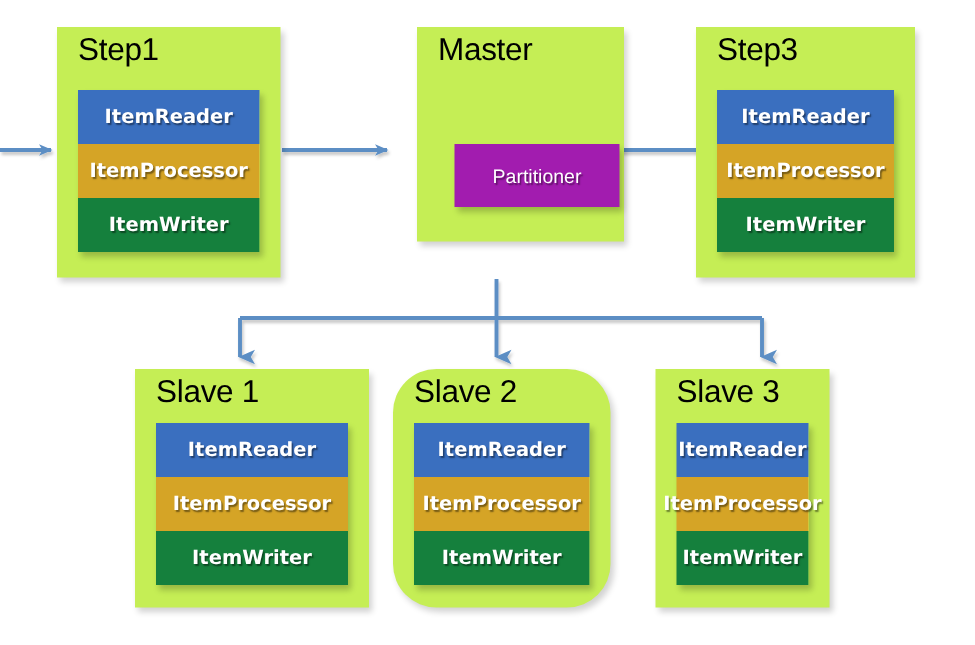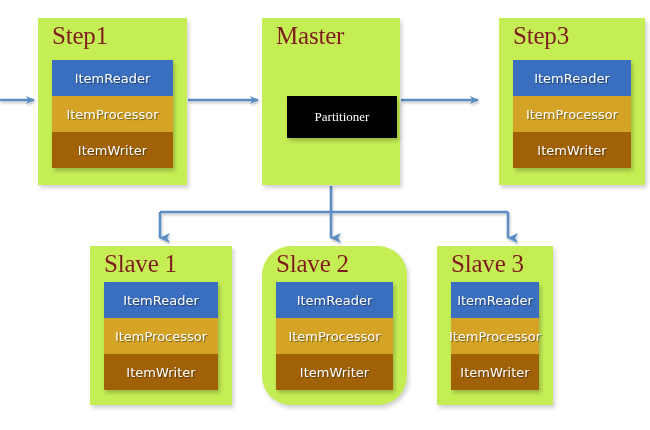--- a/index.html
+++ b/index.html
@@ -29,56 +29,57 @@
   .step-box {
     position: absolute;
     background: #c5ee55;
     box-sizing: border-box;
     box-shadow: 2px 3px 4px rgba(0,0,0,0.18);
   }
   .step-title {
     position: absolute;
     left: 14px;
     top: 4px;
-    font-size: 25px;
-    color: #7f1d1d;
-    font-family: Liberation Serif, serif;
+    font-size: 21px;
+    color: #000000;
+    font-family: Liberation Sans, sans-serif;
     white-space: nowrap;
     letter-spacing: -0.2px;
   }
   .lane-stack {
     position: absolute;
     left: 14px;
     right: 14px;
     box-shadow: 2px 3px 4px rgba(0,0,0,0.22);
+    font-weight: bold;
   }
   .lane {
     height: 36px;
     display: flex;
     align-items: center;
     justify-content: center;
     color: #ffffff;
     font-size: 13px;
     font-family: "DejaVu Sans", sans-serif;
     text-shadow: 1px 1px 1px rgba(0,0,0,0.45);
     box-sizing: border-box;
   }
   .lane-reader   { background: #3a6fbf; }
   .lane-processor{ background: #d5a426; }
-  .lane-writer   { background: #a16207; }
+  .lane-writer   { background: #15803d; }
 
   .partitioner {
     position: absolute;
-    background: #000000;
+    background: #a21caf;
     color: #ffffff;
     display: flex;
     align-items: center;
     justify-content: center;
     font-size: 13px;
-    font-family: Liberation Serif, serif;
+    font-family: Liberation Sans, sans-serif;
     text-shadow: 1px 1px 1px rgba(0,0,0,0.45);
     box-shadow: 2px 3px 4px rgba(0,0,0,0.22);
     box-sizing: border-box;
   }
 </style>
 </head>
 <body>
 
 <div id="canvas">
 
@@ -110,35 +111,35 @@
 
   <div class="step-box" style="left:38px; top:18px; width:149px; height:167px;">
     <div class="step-title">Step1</div>
     <div class="lane-stack" style="top:42px;">
       <div class="lane lane-reader">ItemReader</div>
       <div class="lane lane-processor">ItemProcessor</div>
       <div class="lane lane-writer">ItemWriter</div>
     </div>
   </div>
 
-  <div class="step-box" style="left:262px; top:18px; width:138px; height:167px;">
+  <div class="step-box" style="left:278px; top:18px; width:138px; height:143px;">
     <div class="step-title">Master</div>
     <div class="partitioner" style="left:25px; top:78px; width:110px; height:42px;">Partitioner</div>
   </div>
 
-  <div class="step-box" style="left:499px; top:18px; width:146px; height:167px;padding-left:28px;">
+  <div class="step-box" style="left:464px; top:18px; width:146px; height:167px;padding-left:28px;">
     <div class="step-title">Step3</div>
     <div class="lane-stack" style="top:42px;">
       <div class="lane lane-reader">ItemReader</div>
       <div class="lane lane-processor">ItemProcessor</div>
       <div class="lane lane-writer">ItemWriter</div>
     </div>
   </div>
 
-  <div class="step-box" style="left:90px; top:246px; width:142px; height:159px;">
+  <div class="step-box" style="left:90px; top:246px; width:156px; height:159px;">
     <div class="step-title">Slave 1</div>
     <div class="lane-stack" style="top:36px;">
       <div class="lane lane-reader">ItemReader</div>
       <div class="lane lane-processor">ItemProcessor</div>
       <div class="lane lane-writer">ItemWriter</div>
     </div>
   </div>
 
   <div class="step-box" style="left:262px; top:246px; width:145px; height:159px;border-radius:29px;">
     <div class="step-title">Slave 2</div>

